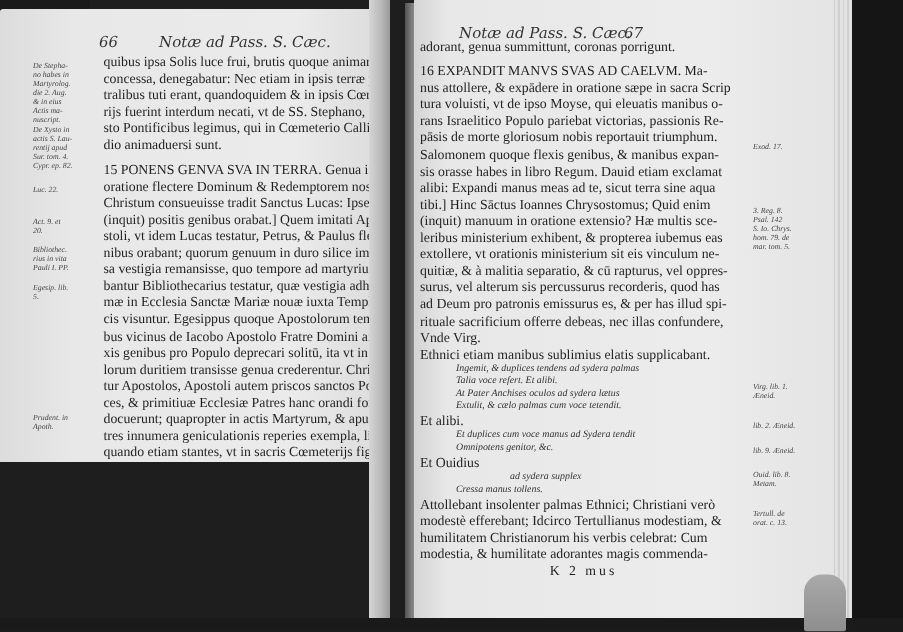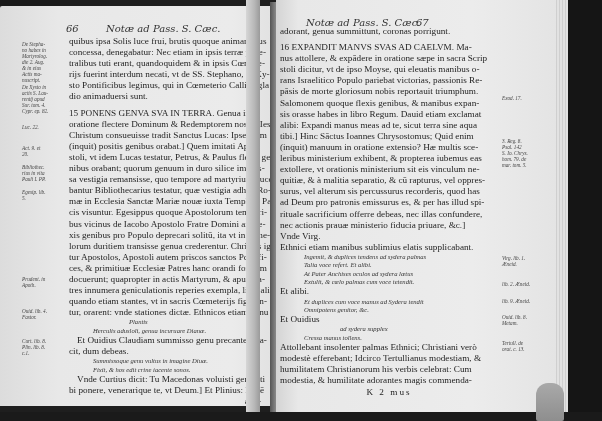--- a/index.html
+++ b/index.html
@@ -10,24 +10,23 @@
     position: relative;
   }
   .spread { position: absolute; left: 0; top: 0; width: 602px; height: 421px; }
   .page {
     position: absolute;
     background: #e9e9e9;
     color: #222;
     overflow: hidden;
   }
   .page-left {
-    left: 0; top: 6px; width: 246px; height: 400px;
+    left: 0; top: 6px; width: 246px; height: 302px;
     background: linear-gradient(90deg, #dcdcdc 0%, #e8e8e8 20%, #ebebeb 80%, #dedede 100%);
     border-top-left-radius: 2px;
-    padding-left: 44px;
   }
   .gutter-left {
     position: absolute; left: 246px; top: 0; width: 14px; height: 412px;
     background: linear-gradient(90deg, #d6d6d6, #b7b7b7 60%, #9a9a9a);
   }
   .gutter-shadow {
     position: absolute; left: 270px; top: 2px; width: 6px; height: 412px;
     background: linear-gradient(90deg, #555, #8a8a8a);
   }
   .page-right {
@@ -160,35 +159,34 @@
   <div class="gutter-shadow"></div>
 
   <div class="page page-right">
     <div class="running-head" style="left:30px; top:17px;">Notæ ad Pass. S. Cæc.</div>
     <div class="pagenum" style="left:140px; top:17px;">67</div>
     <div class="body-text" id="right-body" style="left:4px; top:26px; width:218px;">
         <span class="ln">adorant, genua summittunt, coronas porrigunt.</span>
         <span class="ln gap"></span>
         <span class="ln">16 EXPANDIT MANVS SVAS AD CAELVM. Ma-</span>
         <span class="ln">nus attollere, &amp; expādere in oratione sæpe in sacra Scrip</span>
-        <span class="ln">stoli dicitur, vt de ipso Moyse, qui eleuatis manibus o-</span>
+        <span class="ln">tura voluisti, vt de ipso Moyse, qui eleuatis manibus o-</span>
         <span class="ln">rans Israelitico Populo pariebat victorias, passionis Re-</span>
         <span class="ln">pāsis de morte gloriosum nobis reportauit triumphum.</span>
         <span class="ln">Salomonem quoque flexis genibus, &amp; manibus expan-</span>
         <span class="ln">sis orasse habes in libro Regum. Dauid etiam exclamat</span>
         <span class="ln">alibi: Expandi manus meas ad te, sicut terra sine aqua</span>
         <span class="ln">tibi.] Hinc Sāctus Ioannes Chrysostomus; Quid enim</span>
         <span class="ln">(inquit) manuum in oratione extensio? Hæ multis sce-</span>
         <span class="ln">leribus ministerium exhibent, &amp; propterea iubemus eas</span>
         <span class="ln">extollere, vt orationis ministerium sit eis vinculum ne-</span>
         <span class="ln">quitiæ, &amp; à malitia separatio, &amp; cū rapturus, vel oppres-</span>
         <span class="ln">surus, vel alterum sis percussurus recorderis, quod has</span>
         <span class="ln">ad Deum pro patronis emissurus es, &amp; per has illud spi-</span>
         <span class="ln">rituale sacrificium offerre debeas, nec illas confundere,</span>
-        <span class="ln">nec actionis prauæ ministerio fiducia priuare, &amp;c.]</span>
         <span class="ln">Vnde Virg.</span>
         <span class="ln">Ethnici etiam manibus sublimius elatis supplicabant.</span>
         <span class="ln verse">Ingemit, &amp; duplices tendens ad sydera palmas</span>
         <span class="ln verse">Talia voce refert.        Et alibi.</span>
         <span class="ln verse">At Pater Anchises oculos ad sydera lætus</span>
         <span class="ln verse">Extulit, &amp; cælo palmas cum voce tetendit.</span>
         <span class="ln">Et alibi.</span>
         <span class="ln verse">Et duplices cum voce manus ad Sydera tendit</span>
         <span class="ln verse">Omnipotens genitor, &amp;c.</span>
         <span class="ln">Et Ouidius</span>

